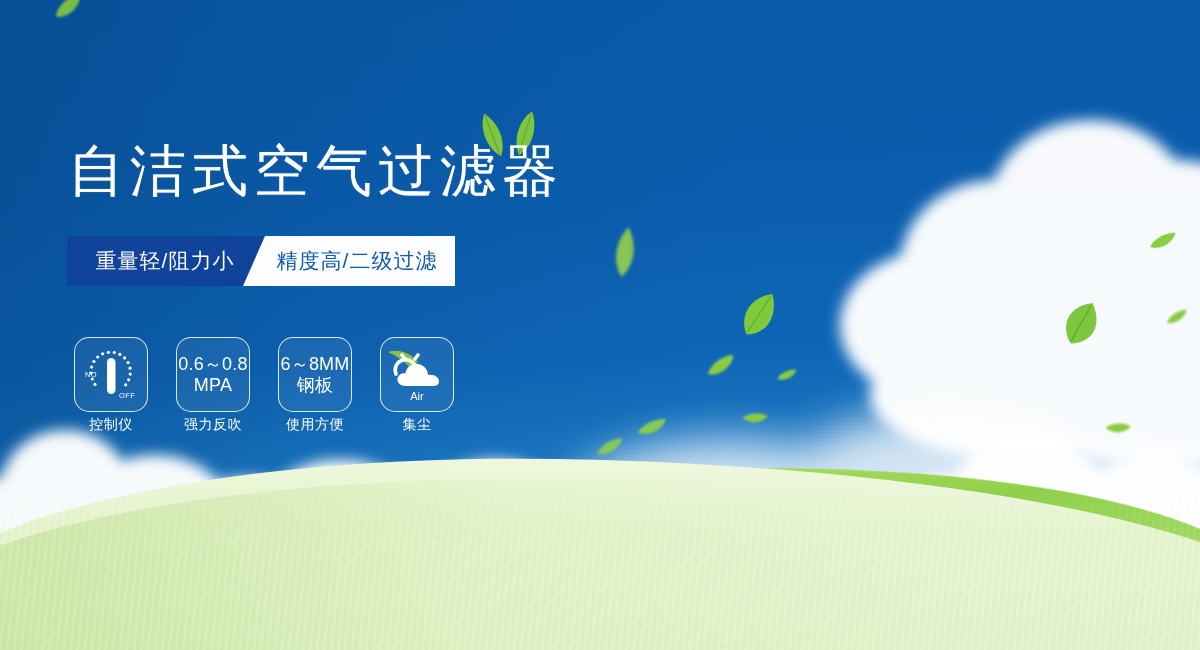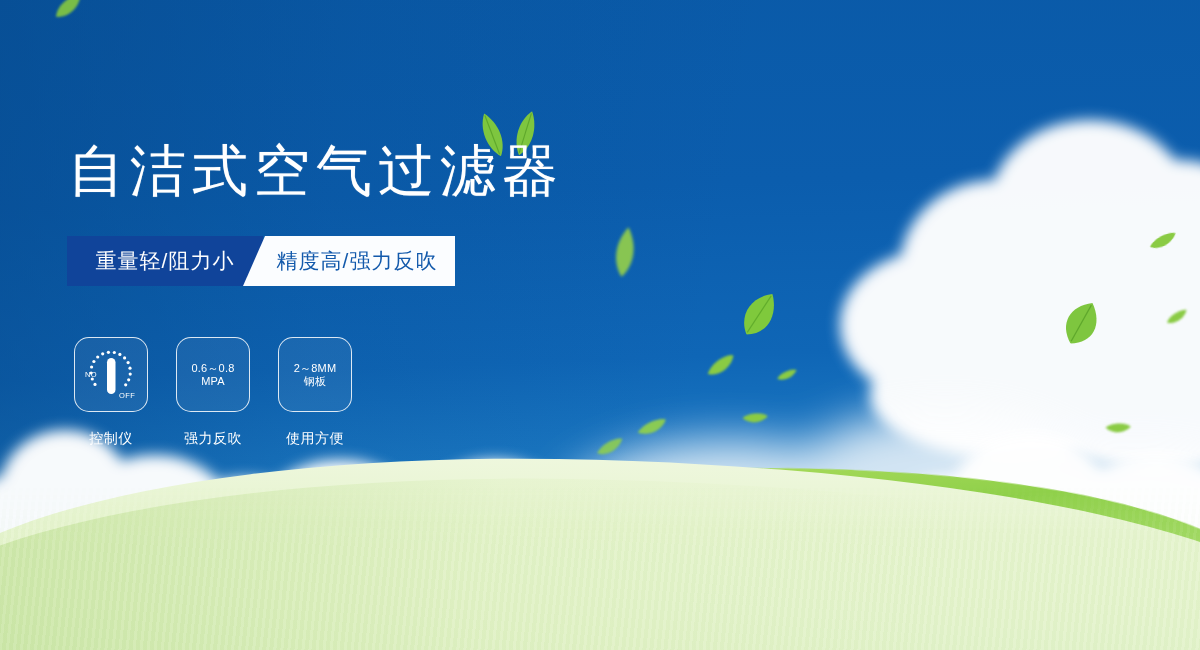--- a/index.html
+++ b/index.html
@@ -105,22 +105,22 @@
   .feature{ width:82px; margin-right:20px; display:flex; flex-direction:column; align-items:center; }
   .feat-box{
     width:74px; height:75px; border:1px solid rgba(255,255,255,.85);
     border-radius:15px; position:relative; overflow:hidden;
     display:flex; align-items:center; justify-content:center;
     background:rgba(255,255,255,.06);
   }
   .feat-text{
     color:#ffffff; font-size:15px; line-height:1.15; text-align:center; letter-spacing:.2px;
   }
-  .feat-text .sm{ font-size:11px; display:block; }
-  .feat-label{ margin-top:18px; color:#ffffff; font-size:14px; white-space:nowrap; letter-spacing:.5px; }
+  .feat-text .sm{ font-size:18px; display:block; }
+  .feat-label{ margin-top:4px; color:#ffffff; font-size:14px; white-space:nowrap; letter-spacing:.5px; }
   .feat-box svg{ display:block; }
 </style>
 </head>
 <body>
 
 <div id="banner">
 
   <div class="sky"></div>
   <div class="sky-vignette"></div>
 
@@ -248,21 +248,21 @@
       </svg>
   </div>
 
   <div id="title">自洁式空气过滤器</div>
 
   <div id="subbar">
     <div id="subbar-left">
       <span>重量轻/阻力小</span>
     </div>
     <div id="subbar-right">
-      <span>精度高/强力反吹</span>
+      <span>精度高/二级过滤</span>
     </div>
   </div>
 
   <div id="features">
 
     <div class="feature">
       <div class="feat-box">
         <svg width="60" height="58" viewBox="0 0 60 58">
           <g fill="#ffffff">
             <circle cx="14.0" cy="38.4" r="1.6"></circle>
@@ -297,27 +297,42 @@
           <span class="sm">MPA</span>
         </div>
       </div>
       <div class="feat-label">强力反吹</div>
     </div>
 
 
     <div class="feature">
       <div class="feat-box">
         <div class="feat-text">
-          <span class="sm">2～8MM</span>
+          <span class="sm">6～8MM</span>
           <span class="sm">钢板</span>
         </div>
       </div>
       <div class="feat-label">使用方便</div>
     </div>
 
+    <div class="feature">
+      <div class="feat-box">
+        <svg width="66" height="62" viewBox="0 0 66 62">
+          <path d="M4 8 C16 4 28 10 34 18 L26 24 C20 16 12 12 4 8 Z" fill="#8cc63f" opacity="0.95"></path>
+          <g fill="none" stroke="#ffffff" stroke-width="3.6" stroke-linecap="round">
+            <path d="M12 30 A10 10 0 1 1 31 22"></path>
+            <path d="M21 15 L18 11"></path>
+            <path d="M31 15 L34 11"></path>
+          </g>
+          <path d="M22 42 C15 42 12 37 14 33 C15.5 29.5 19 28.5 21.5 29.5 C22.5 23 28 19 34 20 C40 21 44 26 44 31 C50 30 55 33 55 37.5 C55 40.5 52.5 42 50 42 Z" fill="#ffffff"></path>
+          <text x="33" y="56" text-anchor="middle" font-family="'Liberation Sans',sans-serif" font-size="11" fill="#ffffff">Air</text>
+        </svg>
+      </div>
+      <div class="feat-label">集尘</div>
+    </div>
 
   </div>
 
   <div class="leaf" style="left:636px; top:418px; width:32px; height:18px; transform:rotate(-10deg); filter:blur(.9px); opacity:.95;">
     <svg viewBox="0 0 32 16">
         <path d="M1 11 C9 2 25 0 31 3 C24 15 9 16 1 11 Z" fill="#8fcf4f"></path>
       </svg>
   </div>
 
 </div>

